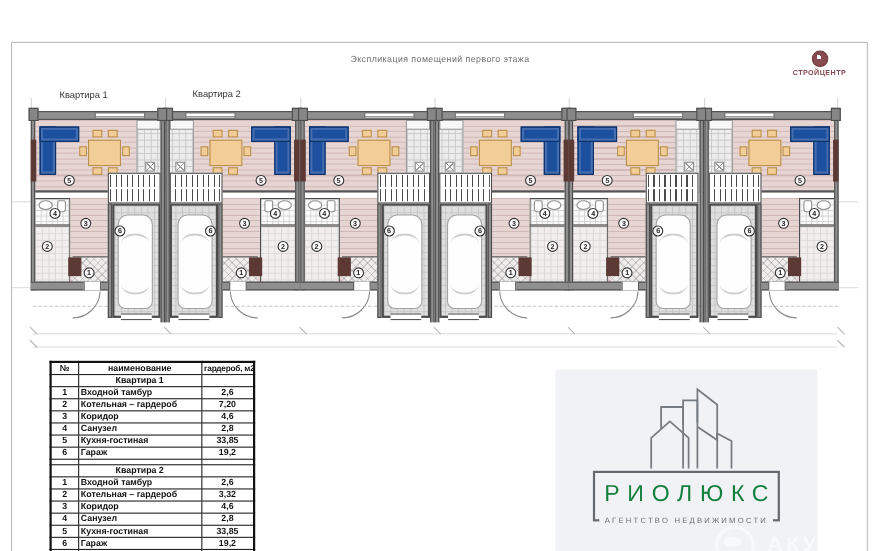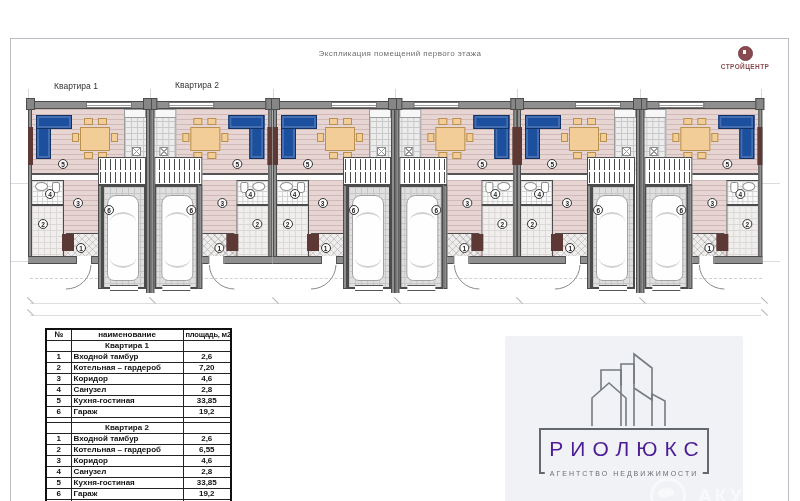--- a/index.html
+++ b/index.html
@@ -108,21 +108,21 @@
   #expl tr.row td:nth-child(2){text-align:left;}
   #expl tr.sep td{height:4px;line-height:4px;}
   #expl tr.hd td:nth-child(3){font-size:7.5px;letter-spacing:-.2px;}
 
   
   #panel{position:absolute;left:505px;top:305px;width:238px;height:178px;background:var(--panel,#f1f2f6);border-radius:2px;}
   #logo-svg{position:absolute;left:50%;top:14px;transform:translateX(-50%);}
   #lbox{position:absolute;left:50%;top:92px;transform:translateX(-50%);width:166px;height:42px;
         border:2px solid var(--logogray,#64696f);}
   #lname{position:absolute;left:0;right:0;top:0;height:40px;line-height:38px;text-align:center;
-         font-size:21px;color:#4c1d95;letter-spacing:7px;text-indent:7px;}
+         font-size:21px;color:#15803d;letter-spacing:7px;text-indent:7px;}
   #lsub{position:absolute;left:50%;bottom:-5px;transform:translateX(-50%);background:var(--panel,#f1f2f6);
         padding:0 5px;font-size:7px;letter-spacing:2px;color:#6a6f75;white-space:nowrap;}
 
   
   #wm{position:absolute;left:650px;top:446px;height:38px;display:flex;align-items:center;opacity:.55;z-index:3;}
   #wm .circ{width:30px;height:30px;border:3px solid #fff;border-radius:50%;position:relative;}
   #wm .circ i{position:absolute;left:5px;top:7px;width:16px;height:9px;background:#fff;border-radius:60% 100% 20% 80%;transform:rotate(-15deg);}
   #wm .wtxt{margin-left:12px;font-size:19px;font-weight:bold;color:#fff;letter-spacing:3px;}
 </style>
 </head>
@@ -492,21 +492,21 @@
   <table id="expl">
     <colgroup>
         <col style="width:25px">
         <col style="width:112px">
         <col style="width:48px">
       </colgroup>
     <tbody>
         <tr class="hd">
           <td>№</td>
           <td>наименование</td>
-          <td>площадь, м2</td>
+          <td>гардероб, м2</td>
         </tr>
         <tr class="sec">
           <td></td>
           <td>Квартира 1</td>
           <td></td>
         </tr>
         <tr class="row">
           <td>1</td>
           <td>Входной тамбур</td>
           <td>2,6</td>
@@ -547,21 +547,21 @@
           <td></td>
         </tr>
         <tr class="row">
           <td>1</td>
           <td>Входной тамбур</td>
           <td>2,6</td>
         </tr>
         <tr class="row">
           <td>2</td>
           <td>Котельная – гардероб</td>
-          <td>6,55</td>
+          <td>3,32</td>
         </tr>
         <tr class="row">
           <td>3</td>
           <td>Коридор</td>
           <td>4,6</td>
         </tr>
         <tr class="row">
           <td>4</td>
           <td>Санузел</td>
           <td>2,8</td>

